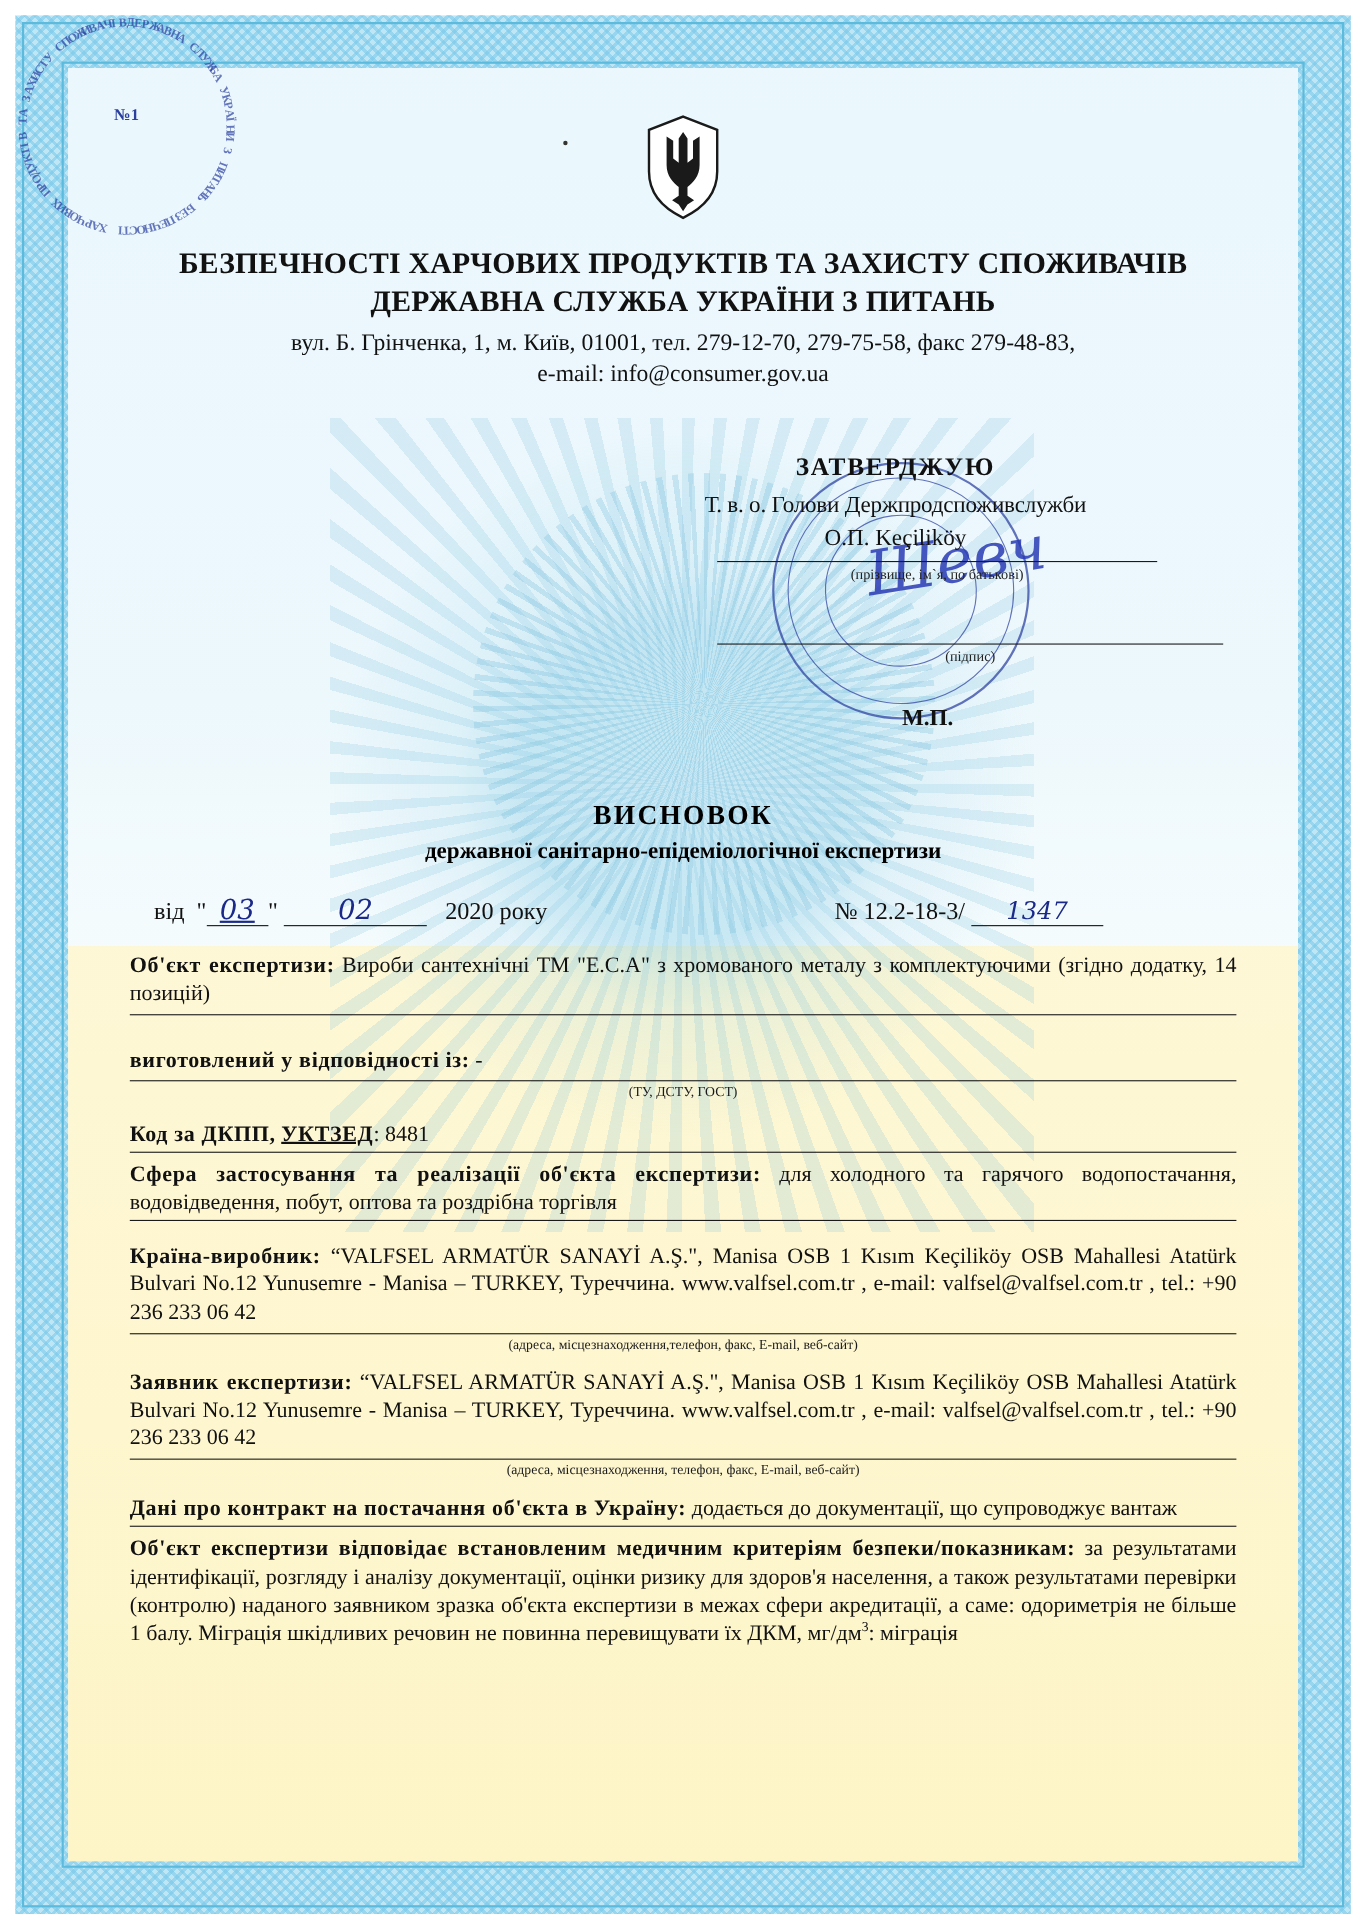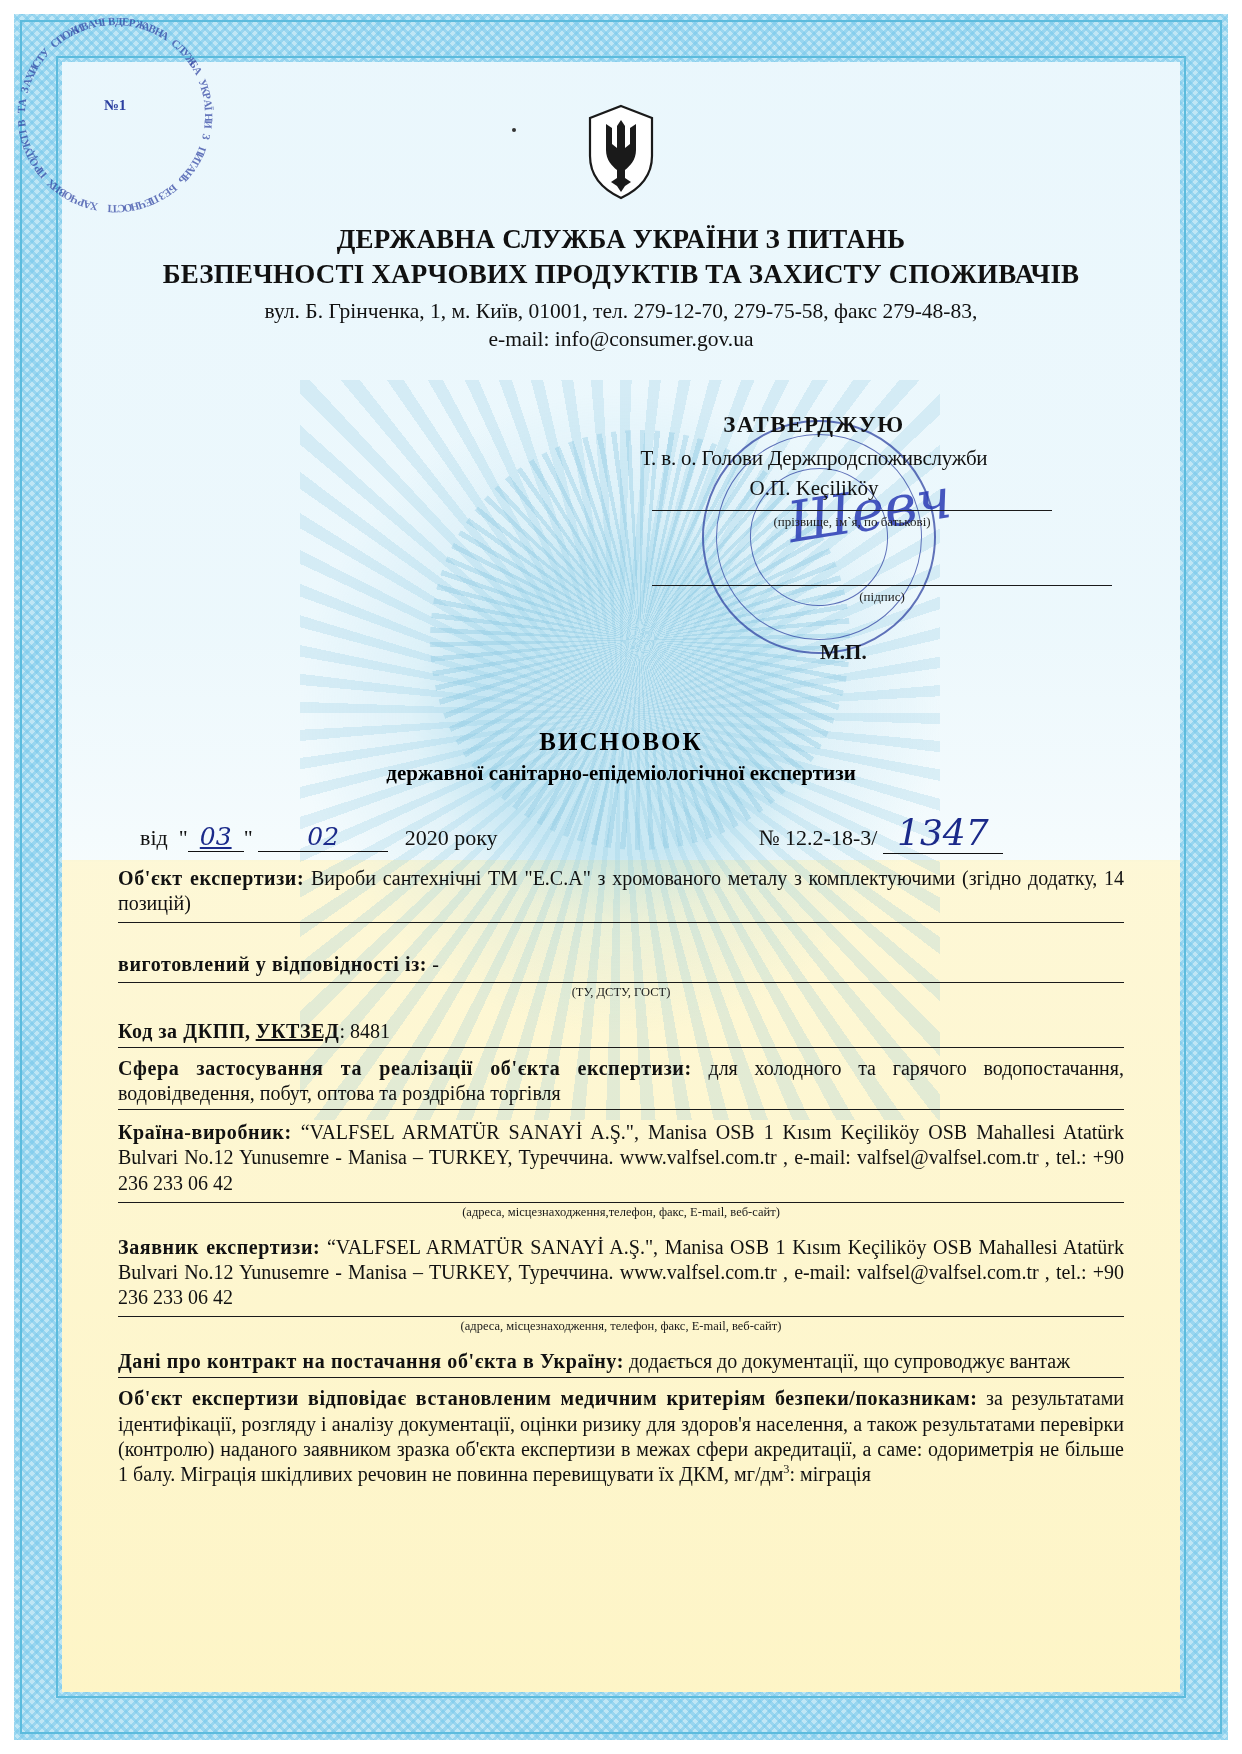--- a/index.html
+++ b/index.html
@@ -244,21 +244,21 @@
   .hand {
     font-family: "DejaVu Serif", serif;
     font-style: italic;
     color: #1b2a8a;
     font-size: 25px;
   }
   .hand-big {
     font-family: "DejaVu Serif", serif;
     font-style: italic;
     color: #1b2a8a;
-    font-size: 36px;
+    font-size: 22px;
   }
   .u-line {
     display: inline-block;
     border-bottom: 1.5px solid #111;
     text-align: center;
   }
 
   
   .body-area {
     position: absolute;
@@ -310,22 +310,22 @@
 
   <div class="emblem">
     <svg viewBox="0 0 70 96" width="70" height="96">
       <path d="M35 2 L66 14 V52 C66 74 52 86 35 94 C18 86 4 74 4 52 V14 Z" fill="#ffffff" stroke="#1a1a1a" stroke-width="2.2"></path>
       <path d="M35 16 L39 22 V44 L44 40 V24 L50 20 V46 C50 56 44 62 39 66 L39 74 L45 78 L39 82 L35 88 L31 82 L25 78 L31 74 L31 66 C26 62 20 56 20 46 V20 L26 24 V40 L31 44 V22 Z" fill="#1a1a1a"></path>
     </svg>
   </div>
 
   <div class="head-block">
     <div class="head-title">
+      <div>БЕЗПЕЧНОСТІ ХАРЧОВИХ ПРОДУКТІВ ТА ЗАХИСТУ СПОЖИВАЧІВ</div>
       <div>ДЕРЖАВНА СЛУЖБА УКРАЇНИ З ПИТАНЬ</div>
-      <div>БЕЗПЕЧНОСТІ ХАРЧОВИХ ПРОДУКТІВ ТА ЗАХИСТУ СПОЖИВАЧІВ</div>
     </div>
     <div class="head-addr">
       <div>вул. Б. Грінченка, 1, м. Київ, 01001, тел. 279-12-70, 279-75-58, факс 279-48-83,</div>
       <div>e-mail: info@consumer.gov.ua</div>
     </div>
   </div>
 
   <div class="stamp"></div>
   <div class="stamp-txt">
     <div class="stamp-center">№1</div>
@@ -469,21 +469,21 @@
       </p>
     </div>
 
     <div class="sec" style="margin-top:4px;">
       <p>
         <span class="lbl-sp">Сфера застосування та реалізації об'єкта експертизи:</span>
         <span>для холодного та гарячого водопостачання, водовідведення, побут, оптова та роздрібна торгівля</span>
       </p>
     </div>
 
-    <div class="sec noline" style="margin-top:6px;">
+    <div class="sec noline" style="margin-top:16px;">
       <p>
         <span class="lbl-sp">Країна-виробник:</span>
         <span>“VALFSEL ARMATÜR SANAYİ A.Ş.", Manisa OSB 1  Kısım Keçiliköy OSB Mahallesi Atatürk   Bulvari No.12 Yunusemre - Manisa – TURKEY, Туреччина. www.valfsel.com.tr , e-mail: valfsel@valfsel.com.tr , tel.: +90 236 233 06 42</span>
       </p>
       <div class="gap-line" style="margin-top:6px;"></div>
       <div class="tiny">(адреса, місцезнаходження,телефон, факс, E-mail, веб-сайт)</div>
     </div>
 
     <div class="sec noline" style="margin-top:8px;">
       <p>

